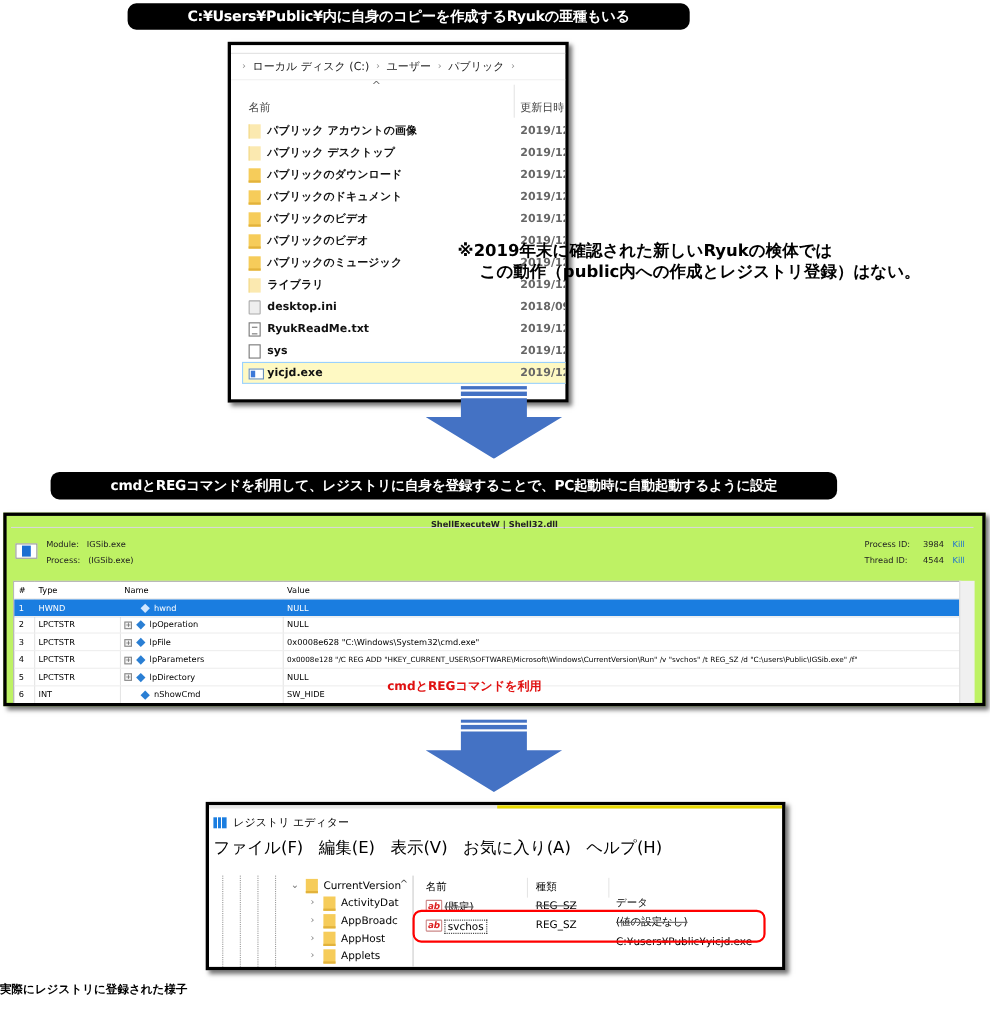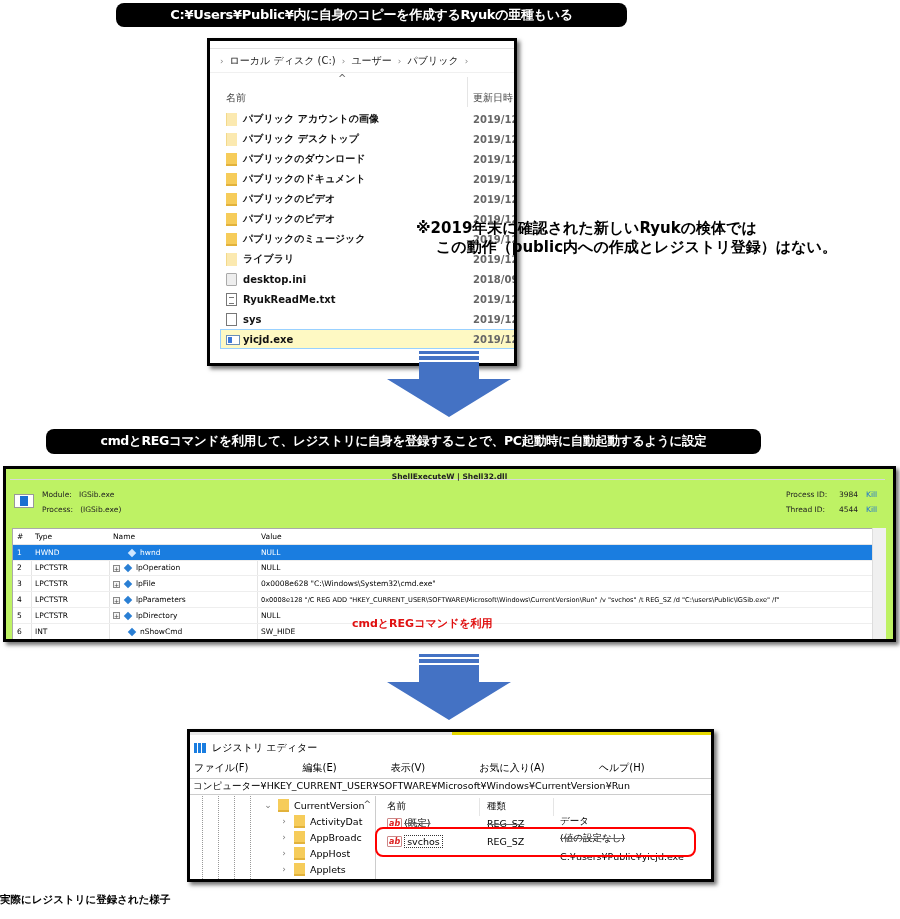--- a/index.html
+++ b/index.html
@@ -84,21 +84,21 @@
   
   #regedit {
     position: absolute; left: 187px; top: 729px; width: 527px; height: 153px;
     border: 3px solid #000; background: #fff; overflow: hidden;
   }
   #regedit .behind { position: absolute; left: 0; top: 0; right: 0; height: 3px; background: #e8e8e8; }
   #regedit .behind .yellow { position: absolute; left: 262px; right: 0; top: 0; height: 3px; background: #e6d800; }
   #regedit .title { position: absolute; left: 4px; top: 7px; height: 18px; display: flex; align-items: center; font-size: 10px; white-space: nowrap; }
   #regedit .appicon { width: 12px; height: 10px; margin-right: 6px; position: relative; background:
       linear-gradient(90deg, #1a7de0 0 3px, transparent 3px 4px, #1a7de0 4px 7px, transparent 7px 8px, #1a7de0 8px 11px); }
-  #regedit .menubar { position: absolute; left: 4px; top: 29px; height: 16px; display: flex; font-size: 10px; white-space: nowrap; gap: 40px; }
+  #regedit .menubar { position: absolute; left: 4px; top: 29px; height: 16px; display: flex; font-size: 15px; white-space: nowrap; }
   #regedit .menubar span { margin-right: 14px; }
   #regedit .address { position: absolute; left: 0; top: 46px; right: 0; height: 17px; border-top: 1px solid #ccc; border-bottom: 1px solid #ccc; font-size: 9.5px; padding-left: 3px; display: flex; align-items: center; white-space: nowrap; }
   #regedit .tree { position: absolute; left: 0; top: 64px; width: 186px; bottom: 0; border-right: 1px solid #ccc; font-size: 9.5px; }
   .tnode { position: absolute; height: 16px; display: flex; align-items: center; white-space: nowrap; }
   .tnode .chev { width: 12px; color: #777; font-size: 9px; text-align: center; }
   .tnode .tfold { width: 11px; height: 13px; background: #f6cc5a; margin: 0 5px 0 4px; border-bottom: 2px solid #e2b23b; }
   .dotline { position: absolute; top: 0; bottom: 0; border-left: 1px dotted #999; }
   #regedit .tree .upbtn { position: absolute; right: 4px; top: 3px; font-size: 9px; color: #444; }
   #regedit .list { position: absolute; left: 187px; top: 64px; right: 0; bottom: 0; font-size: 9.5px; }
   .lrow { position: absolute; left: 0; right: 0; height: 16px; display: flex; align-items: center; white-space: nowrap; }
@@ -291,21 +291,20 @@
     <span class="appicon"></span>
     <span>レジストリ エディター</span>
   </div>
   <div class="menubar">
     <span>ファイル(F)</span>
     <span>編集(E)</span>
     <span>表示(V)</span>
     <span>お気に入り(A)</span>
     <span>ヘルプ(H)</span>
   </div>
-  <div class="address">コンピューター¥HKEY_CURRENT_USER¥SOFTWARE¥Microsoft¥Windows¥CurrentVersion¥Run</div>
   <div class="tree">
     <div class="dotline" style="left:12px;"></div>
     <div class="dotline" style="left:28px;"></div>
     <div class="dotline" style="left:44px;"></div>
     <div class="dotline" style="left:60px;"></div>
     <div class="tnode" style="left:72px; top:1px;">
       <span class="chev">⌄</span>
         <span class="tfold"></span>
         <span>CurrentVersion</span>
     </div>

